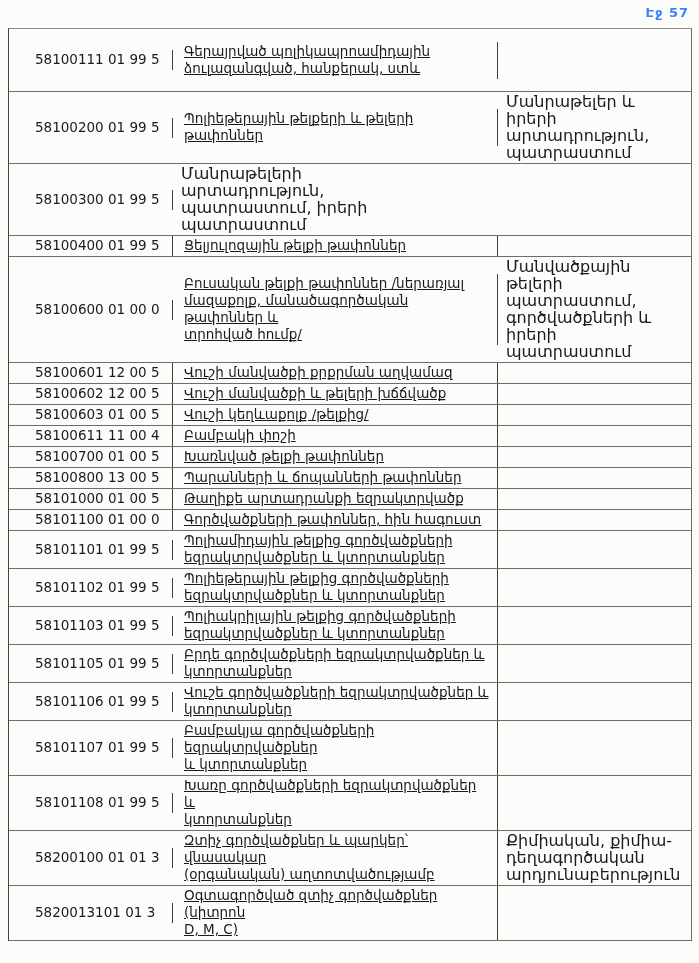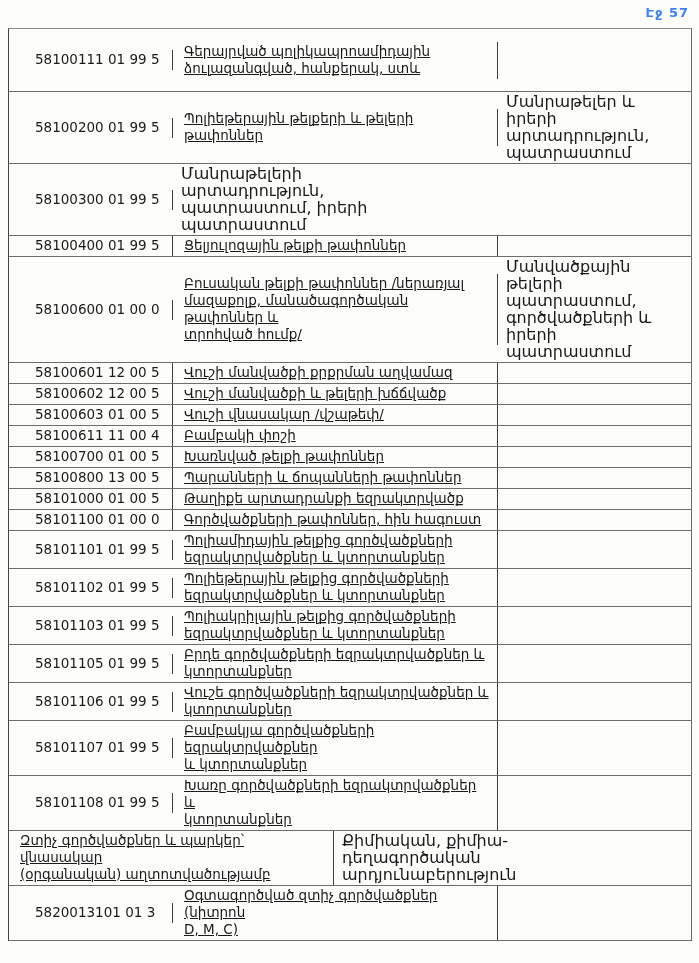--- a/index.html
+++ b/index.html
@@ -119,21 +119,21 @@
         <div class="c2">Վուշի մանվածքի քրքրման աղվամազ</div>
         <div class="c3"></div>
       </div>
       <div class="row">
         <div class="c1">58100602 12 00 5</div>
         <div class="c2">Վուշի մանվածքի և թելերի խճճվածք</div>
         <div class="c3"></div>
       </div>
       <div class="row">
         <div class="c1">58100603 01 00 5</div>
-        <div class="c2">Վուշի վնասակար /վշաթեփ/</div>
+        <div class="c2">Վուշի կեղևաքոլք /թելքից/</div>
         <div class="c3"></div>
       </div>
       <div class="row">
         <div class="c1">58100611 11 00 4</div>
         <div class="c2">Բամբակի փոշի</div>
         <div class="c3"></div>
       </div>
       <div class="row">
         <div class="c1">58100700 01 00 5</div>
         <div class="c2">Խառնված թելքի թափոններ</div>
@@ -190,20 +190,21 @@
 և կտորտանքներ</div>
         <div class="c3"></div>
       </div>
       <div class="row">
         <div class="c1">58101108 01 99 5</div>
         <div class="c2">Խառը գործվածքների եզրակտրվածքներ և
 կտորտանքներ</div>
         <div class="c3"></div>
       </div>
       <div class="row">
+        <div class="c1">58200100 01 01 3</div>
         <div class="c2">Զտիչ գործվածքներ և պարկեր՝ վնասակար
 (օրգանական) աղտոտվածությամբ</div>
         <div class="c3">Քիմիական, քիմիա-
 դեղագործական
 արդյունաբերություն</div>
       </div>
       <div class="row">
         <div class="c1">5820013101 01 3</div>
         <div class="c2">Օգտագործված զտիչ գործվածքներ (նիտրոն
 D, M, C)</div>

